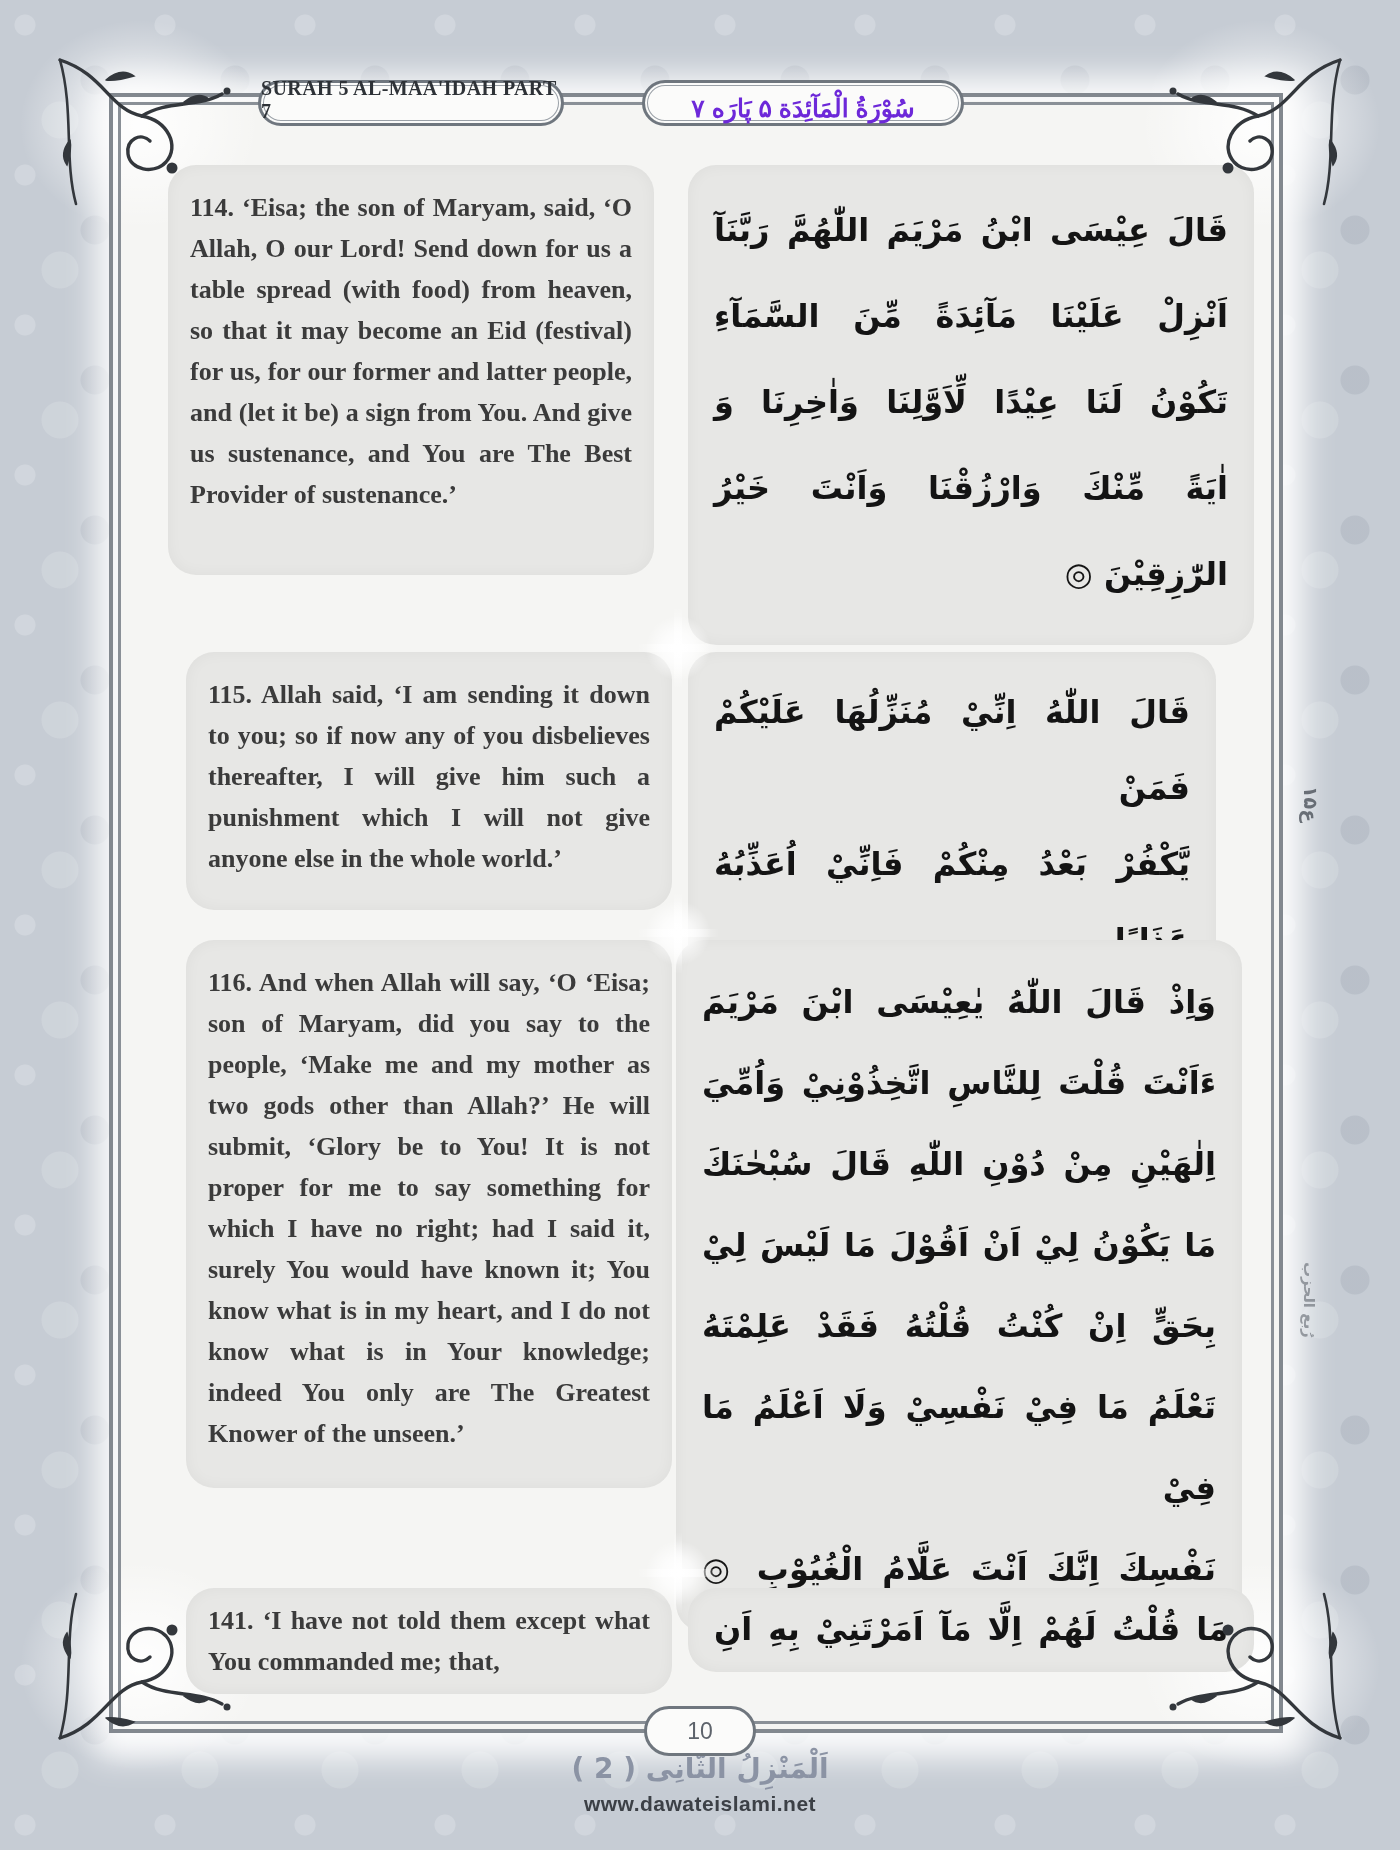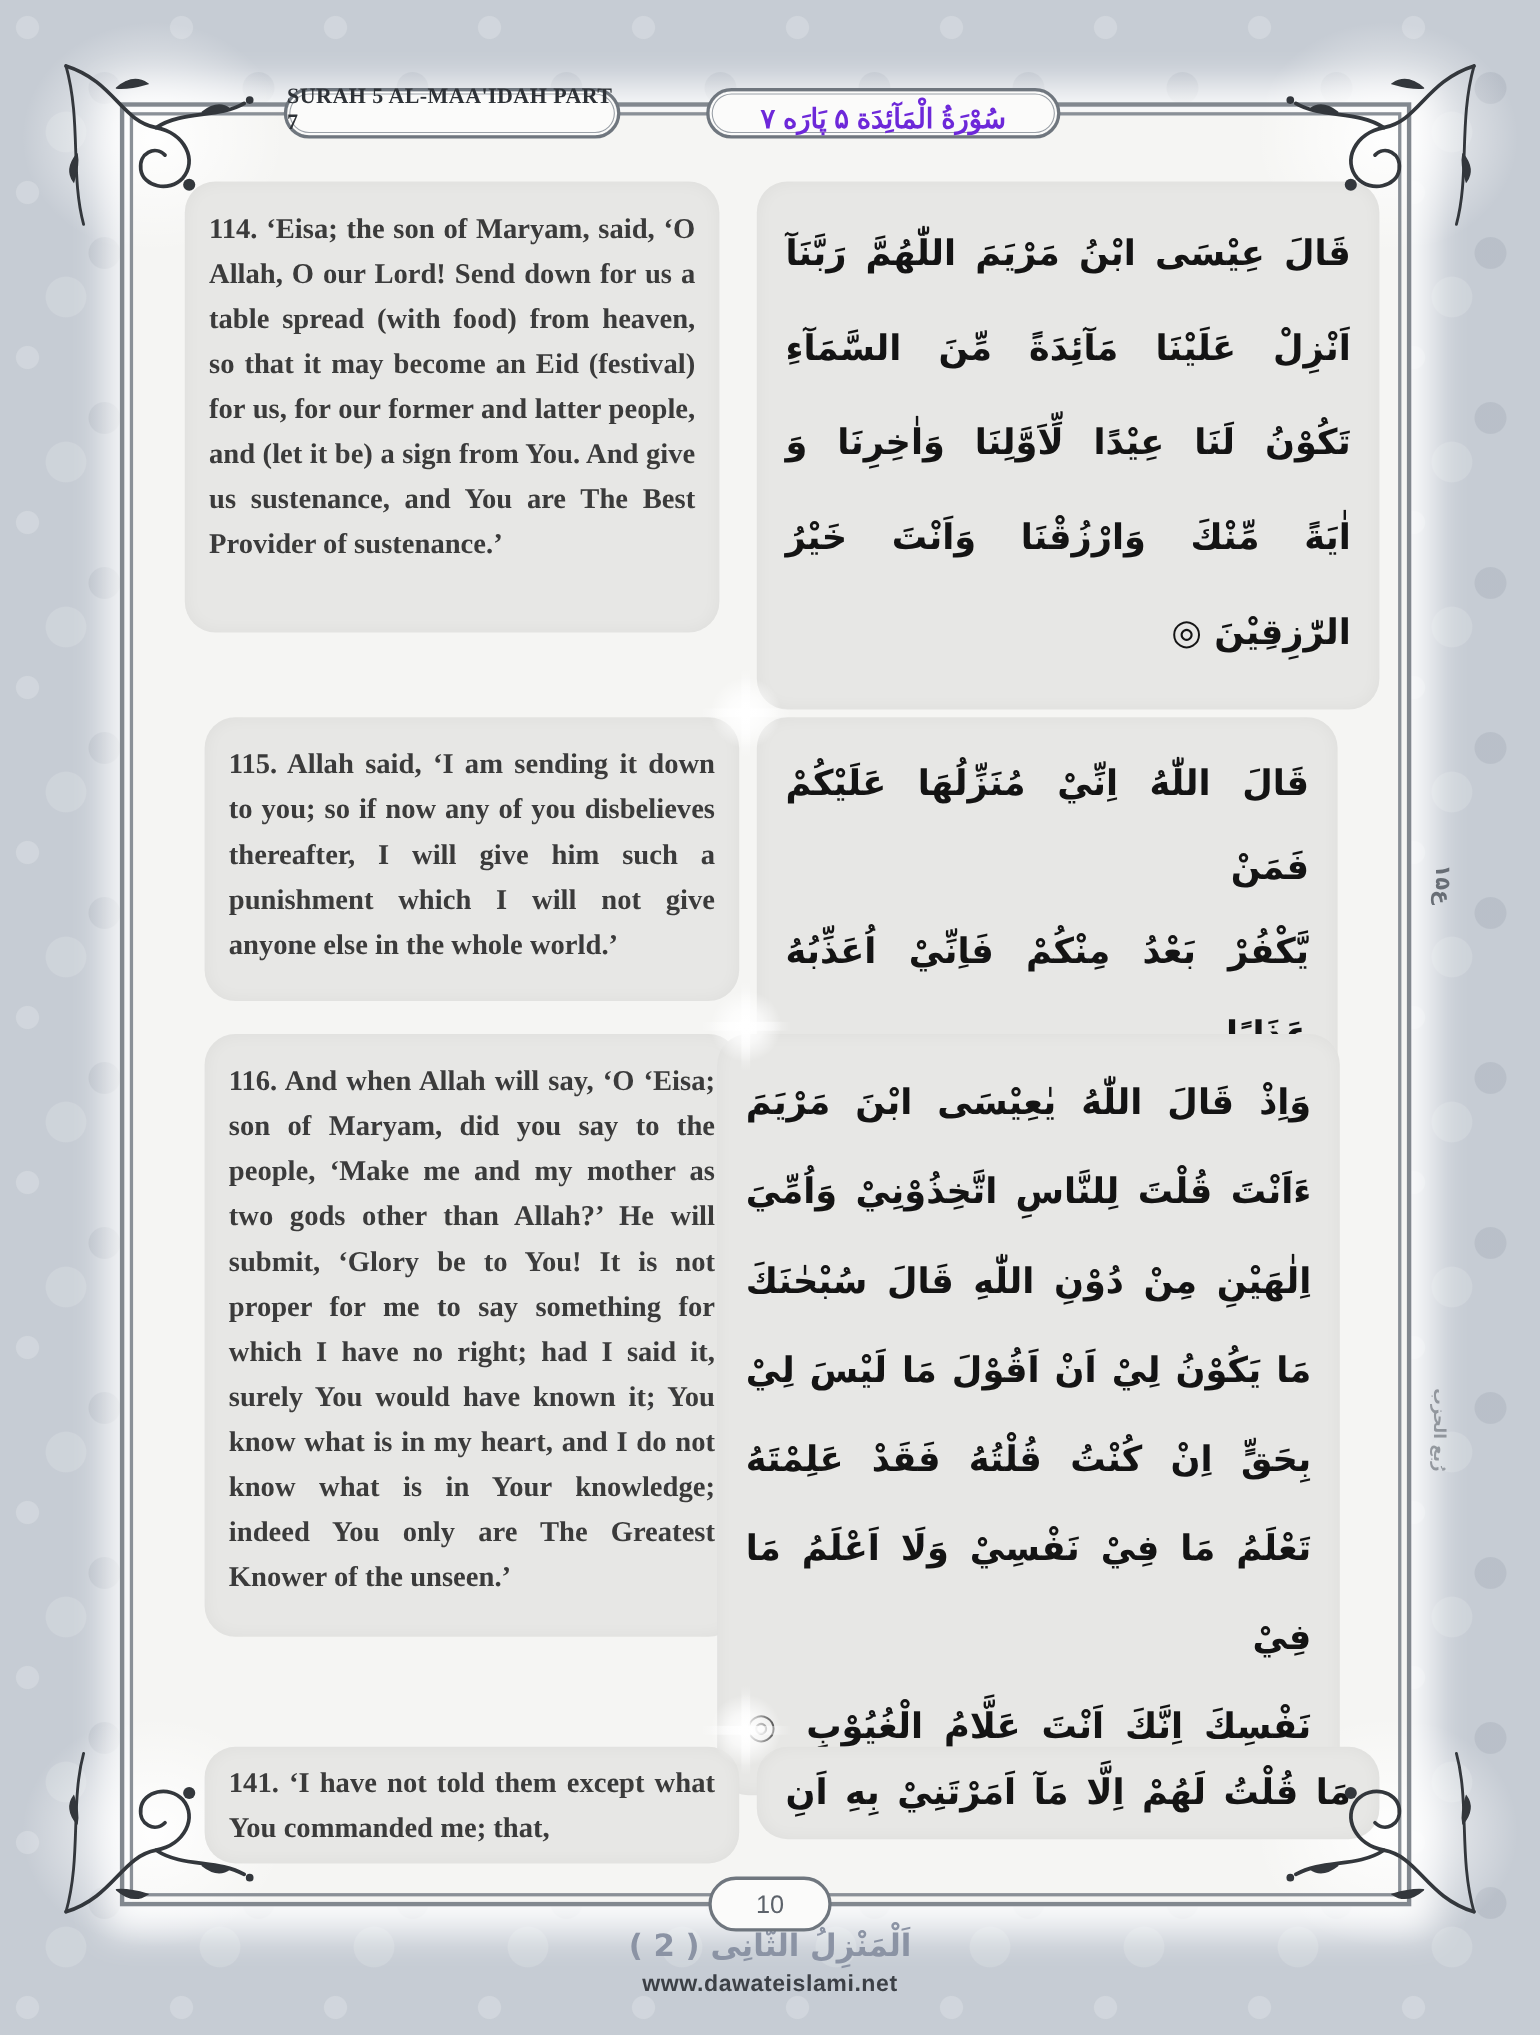--- a/index.html
+++ b/index.html
@@ -49,21 +49,21 @@
     padding:22px 26px;}
   .ar-line{text-align:justify;text-align-last:justify;font-size:32px;}
   .ar-line.short{text-align-last:right;}
   .eb1{left:168px;top:165px;width:486px;min-height:410px;}
   .ab1{left:688px;top:165px;width:566px;min-height:480px;}
   .ab1 .ar-line{line-height:86px;}
   .eb2{left:186px;top:652px;width:486px;min-height:258px;}
   .ab2{left:688px;top:652px;width:528px;min-height:272px;}
   .ab2 .ar-line{line-height:76px;}
   .eb3{left:186px;top:940px;width:486px;min-height:548px;}
-  .ab3{left:652px;top:940px;width:566px;min-height:612px;}
+  .ab3{left:676px;top:940px;width:566px;min-height:612px;}
   .ab3 .ar-line{line-height:81px;}
   .eb4{left:186px;top:1588px;width:486px;min-height:88px;padding:12px 22px;}
   .ab4{left:688px;top:1588px;width:566px;min-height:84px;padding:12px 26px;}
   .ab4 .ar-line{line-height:58px;}
   
   .sparkle{position:absolute;width:90px;height:90px;z-index:3;
     background:radial-gradient(closest-side, rgba(255,255,255,1) 0%, rgba(255,255,255,.7) 35%, rgba(255,255,255,0) 72%);}
   .sparkle::before,.sparkle::after{content:"";position:absolute;background:linear-gradient(90deg,transparent,#fff,transparent);}
   .sparkle::before{left:4%;top:46%;width:92%;height:8%;}
   .sparkle::after{top:4%;left:46%;height:92%;width:8%;background:linear-gradient(180deg,transparent,#fff,transparent);}

